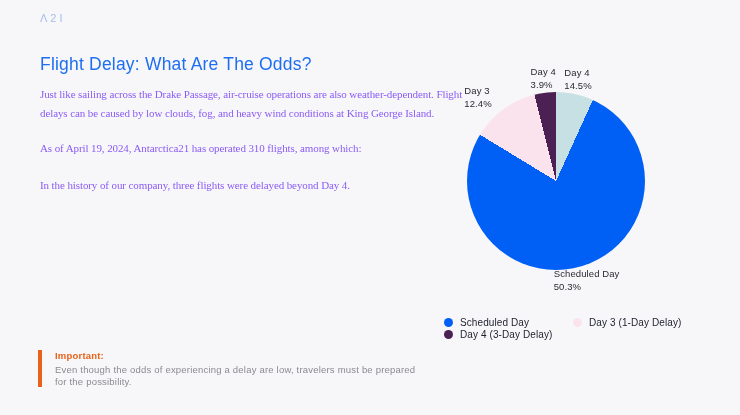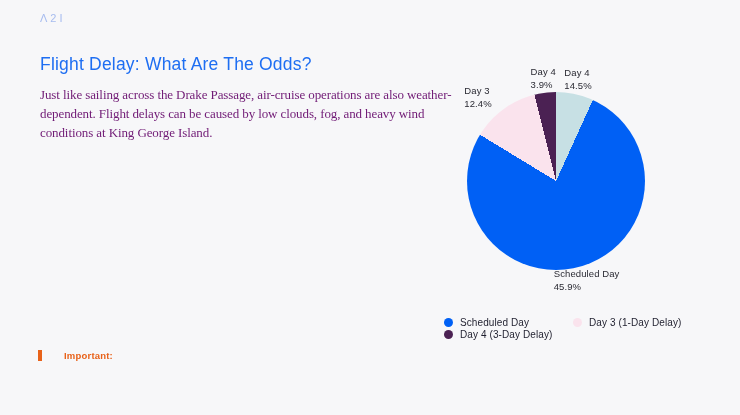--- a/index.html
+++ b/index.html
@@ -16,35 +16,35 @@
     font-size:11px; font-weight:500; letter-spacing:3px;
     color:#A7BCEF; cursor:pointer;
   }
   .article { position:absolute; left:40px; top:53px; width:432px; }
   .article h1 {
     font-size:17.5px; font-weight:500; letter-spacing:.2px;
     color:#1E6EF2; line-height:22px;
   }
   .body {
     font-family:"Liberation Serif", serif;
-    font-size:13px; line-height:19px; letter-spacing:-.1px;
-    color:#701a75;
+    font-size:11px; line-height:19px; letter-spacing:-.1px;
+    color:#8b5cf6;
   }
   .intro { margin-top:10px; }
   .stats { margin-top:16px; }
   ul.stats-list {
     margin-top:5px; padding-left:27px;
     font-family:"Liberation Serif", serif;
     font-size:12.5px; line-height:17.8px; letter-spacing:-.1px;
   }
   ul.stats-list li { padding-left:2px; }
   .outro { margin-top:18px; }
   .note {
     position:absolute; left:38px; top:350px; width:380px;
-    border-left:4px solid #E8621A; padding-left:22px;
+    border-left:4px solid #E8621A; padding-left:13px;
   }
   .note-label { font-size:9.5px; font-weight:700; color:#E8621A; letter-spacing:.2px; }
   .note-text { margin-top:3px; font-size:9.5px; line-height:11.5px; color:#8B8B90; letter-spacing:.2px; }
   .chart { position:absolute; left:430px; top:55px; width:300px; height:300px; }
   .pie {
     position:absolute; left:37px; top:37px;
     width:178px; height:178px; border-radius:50%;
   }
   .pie-labels { position:absolute; inset:0; pointer-events:none; }
   .plabel {
@@ -60,36 +60,39 @@
   .dot { width:9px; height:9px; border-radius:50%; margin-right:7px; flex:none; }
 </style>
 </head>
 <body>
 
 <div class="logo" style="color: rgb(167, 188, 239);">Λ2I</div>
 
 <div class="article">
   <h1 style="color: rgb(30, 110, 242);">Flight Delay: What Are The Odds?</h1>
   <p class="body intro">Just like sailing across the Drake Passage, air-cruise operations are also weather-dependent. Flight delays can be caused by low clouds, fog, and heavy wind conditions at King George Island.</p>
+  <p class="body stats">As of April 19, 2024, Antarctica21 has operated 310 flights, among which:</p>
+  <p class="body outro">In the history of our company, three flights were delayed beyond Day 4.</p>
 </div>
 
 <div class="note" style="border-left-color: rgb(232, 98, 26);">
   <div class="note-label" style="color: rgb(232, 98, 26);">Important:</div>
+  <div class="note-text">Even though the odds of experiencing a delay are low, travelers must be prepared for the possibility.</div>
 </div>
 
 <div class="chart">
   <div class="pie" style="background: conic-gradient(rgb(199, 224, 228) 0deg, rgb(199, 224, 228) 24.48deg, rgb(0, 96, 245) 24.48deg, rgb(0, 96, 245) 301.32deg, rgb(250, 227, 237) 301.32deg, rgb(250, 227, 237) 345.96deg, rgb(75, 33, 83) 345.96deg, rgb(75, 33, 83) 360deg);"></div>
   <div class="pie-labels">
       <div class="plabel" style="left: 148.049px; top: 24.3641px;">
         <div>Day 4</div>
         <div>14.5%</div>
       </div>
       <div class="plabel" style="left: 156.58px; top: 225.402px;">
         <div>Scheduled Day</div>
-        <div>45.9%</div>
+        <div>50.3%</div>
       </div>
       <div class="plabel" style="left: 48px; top: 42.248px;">
         <div>Day 3</div>
         <div>12.4%</div>
       </div>
       <div class="plabel" style="left: 113.29px; top: 22.7796px;">
         <div>Day 4</div>
         <div>3.9%</div>
       </div>
     </div>

